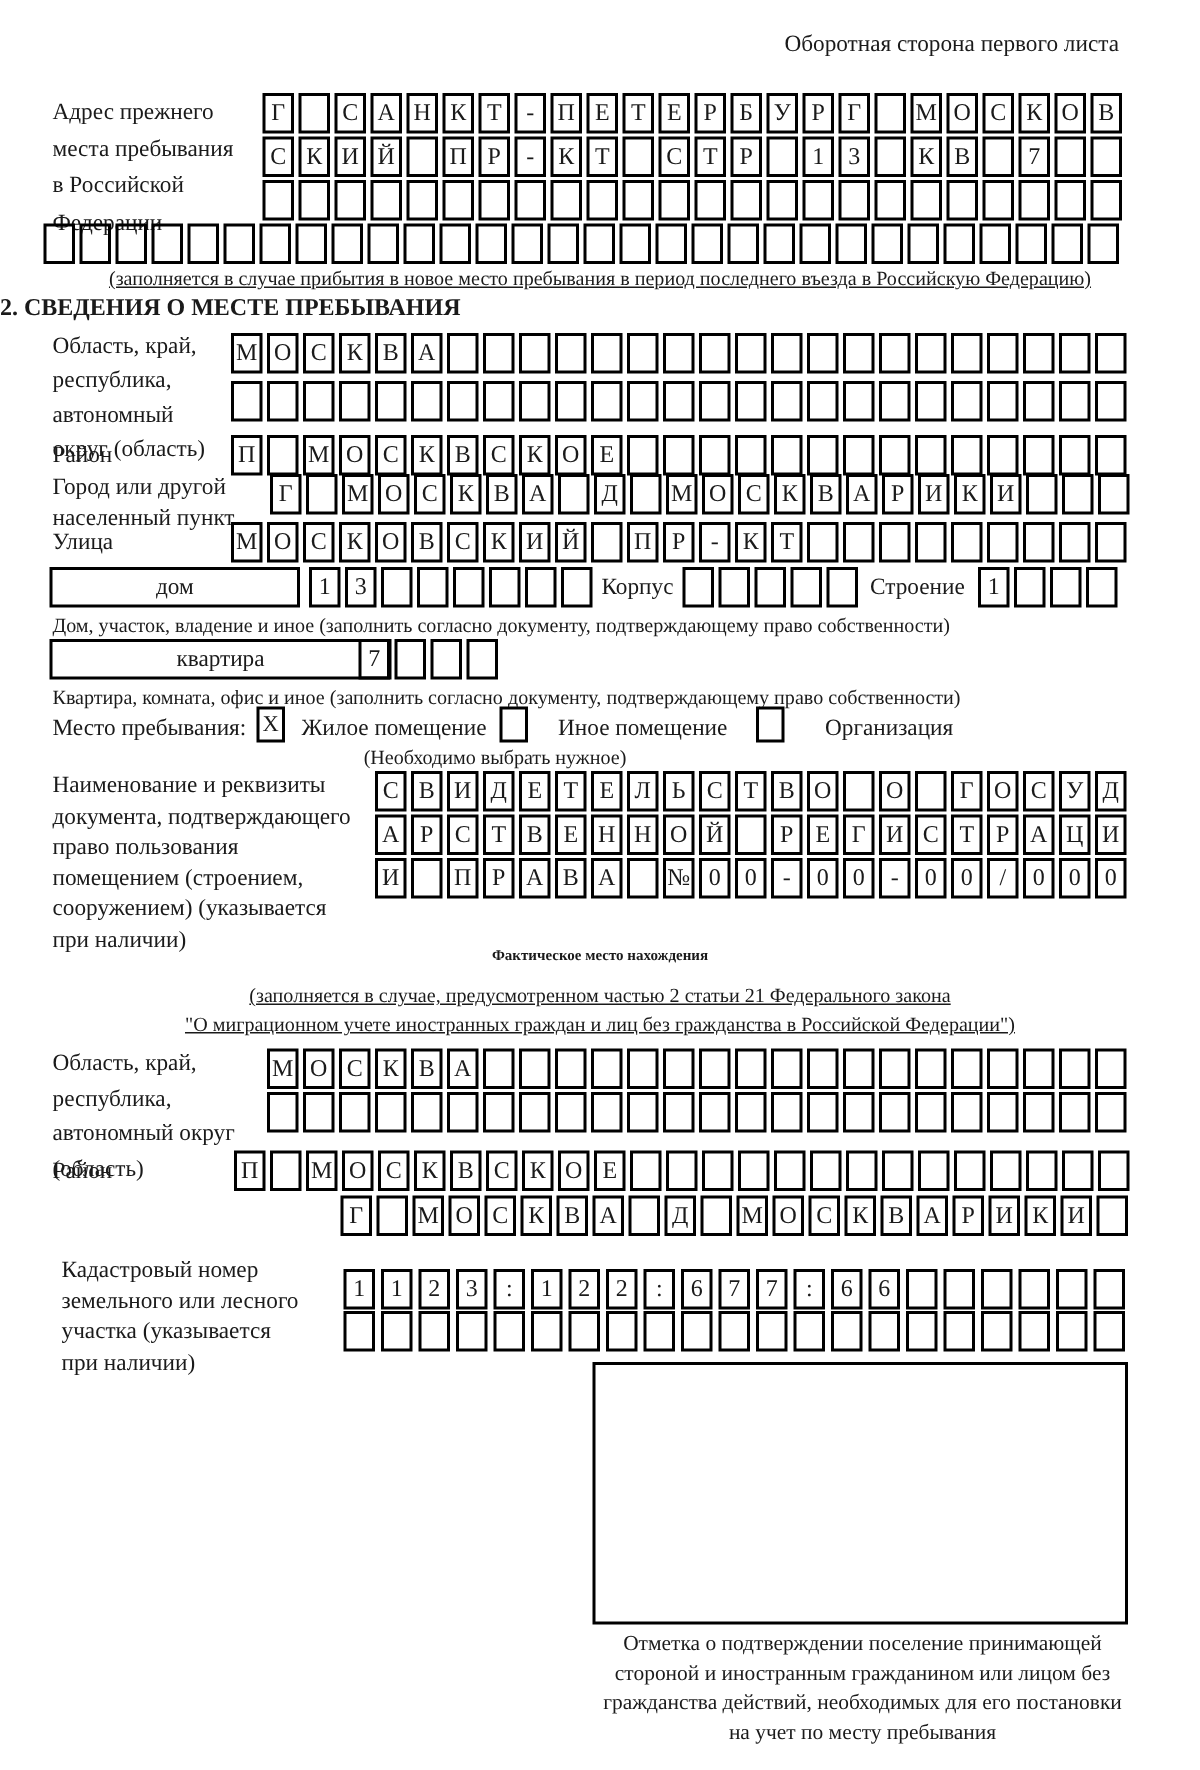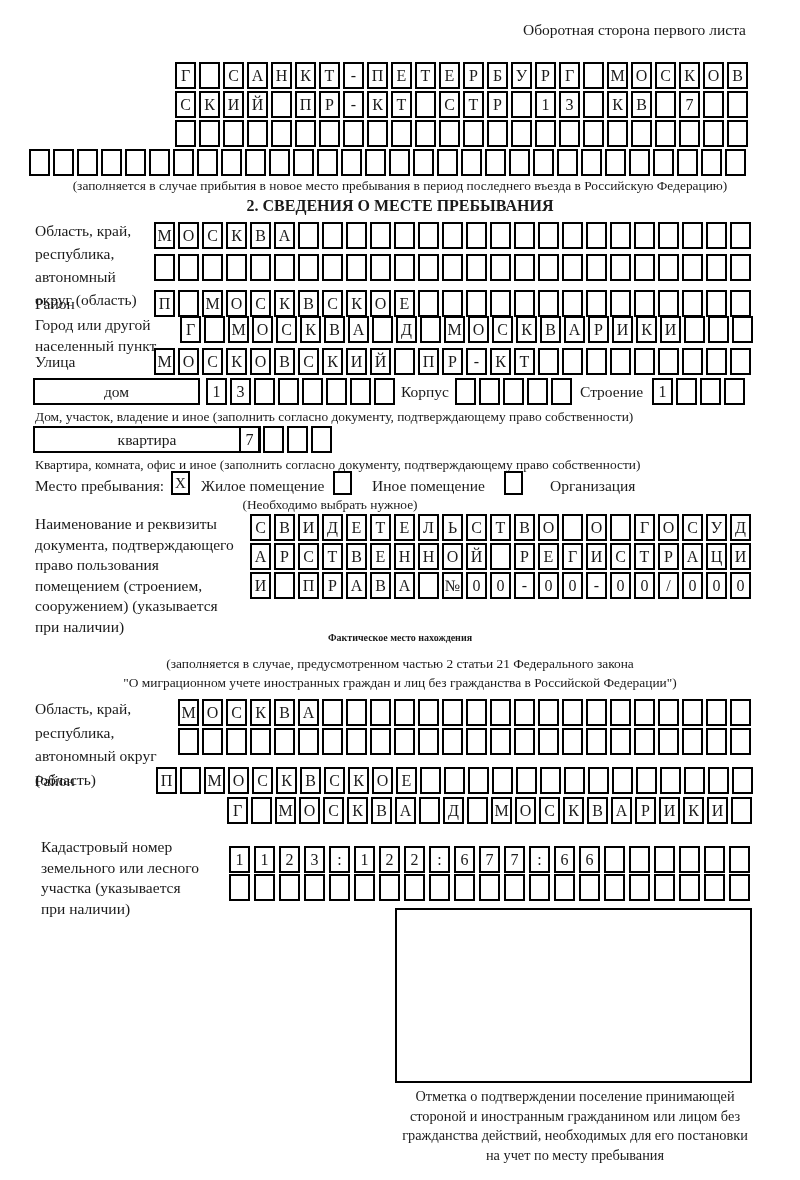--- a/index.html
+++ b/index.html
@@ -2,44 +2,48 @@
 <html><head>
 <meta charset="utf-8">
 <style>
   html,body{margin:0;padding:0;background:#ffffff;}
   .page{position:relative;width:800px;height:1180px;background:#fff;
         font-family:"Liberation Serif","DejaVu Serif",serif;color:#1a1a1a;overflow:hidden;}
   .abs{position:absolute;}
   .lbl{font-size:15.5px;line-height:21px;white-space:pre-line;}
   .lbl.tight{line-height:20.5px;}
   .hdr-note{font-size:15.5px;}
-  .title{width:800px;text-align:center;font-weight:bold;font-size:16px;}
+  .title{width:800px;text-align:left;font-weight:bold;font-size:16px;}
   .subtitle{width:800px;text-align:center;font-weight:bold;font-size:10px;}
   .note{font-size:13.4px;}
-  .note-center{width:800px;text-align:center;font-size:13.4px;}
+  .note-center{width:800px;text-align:center;font-size:13.4px;text-decoration:underline;}
   .boxrow{white-space:nowrap;line-height:0;text-decoration:underline;}
   .cell{display:inline-block;box-sizing:border-box;width:21px;height:27px;border:2px solid #000;
         margin-right:3px;text-align:center;font-size:16px;line-height:23px;vertical-align:top;
         font-family:"Liberation Serif",serif;}
   .p25 .cell{margin-right:4px;}
   .widebox{box-sizing:border-box;height:27px;border:2px solid #000;text-align:center;
            font-size:15.5px;line-height:23px;}
   .inline-lab{font-size:15.5px;line-height:27px;}
   .chk{display:inline-block;box-sizing:border-box;width:19px;height:24px;border:2px solid #000;
        text-align:center;font-size:15px;line-height:20px;}
   .bigbox{box-sizing:border-box;border:2px solid #000;background:#fff;}
   .caption{text-align:center;font-size:14.3px;line-height:19.5px;white-space:pre-line;}
 </style>
 </head>
 <body>
 
 <div class="page">
 
   <div class="abs hdr-note" style="top:21px;right:54px;">Оборотная сторона первого листа</div>
 
+  <div class="abs lbl" style="left:35px;top:63px;width:140px;line-height:24.5px;">Адрес прежнего
+места пребывания
+в Российской
+Федерации</div>
   <div class="abs boxrow" style="left:175px;top:62px;"><span class="cell">Г</span><span class="cell">&nbsp;</span><span class="cell">С</span><span class="cell">А</span><span class="cell">Н</span><span class="cell">К</span><span class="cell">Т</span><span class="cell">-</span><span class="cell">П</span><span class="cell">Е</span><span class="cell">Т</span><span class="cell">Е</span><span class="cell">Р</span><span class="cell">Б</span><span class="cell">У</span><span class="cell">Р</span><span class="cell">Г</span><span class="cell">&nbsp;</span><span class="cell">М</span><span class="cell">О</span><span class="cell">С</span><span class="cell">К</span><span class="cell">О</span><span class="cell">В</span></div>
   <div class="abs boxrow" style="left:175px;top:91px;"><span class="cell">С</span><span class="cell">К</span><span class="cell">И</span><span class="cell">Й</span><span class="cell">&nbsp;</span><span class="cell">П</span><span class="cell">Р</span><span class="cell">-</span><span class="cell">К</span><span class="cell">Т</span><span class="cell">&nbsp;</span><span class="cell">С</span><span class="cell">Т</span><span class="cell">Р</span><span class="cell">&nbsp;</span><span class="cell">1</span><span class="cell">3</span><span class="cell">&nbsp;</span><span class="cell">К</span><span class="cell">В</span><span class="cell">&nbsp;</span><span class="cell">7</span><span class="cell">&nbsp;</span><span class="cell">&nbsp;</span></div>
   <div class="abs boxrow" style="left:175px;top:120px;"><span class="cell">&nbsp;</span><span class="cell">&nbsp;</span><span class="cell">&nbsp;</span><span class="cell">&nbsp;</span><span class="cell">&nbsp;</span><span class="cell">&nbsp;</span><span class="cell">&nbsp;</span><span class="cell">&nbsp;</span><span class="cell">&nbsp;</span><span class="cell">&nbsp;</span><span class="cell">&nbsp;</span><span class="cell">&nbsp;</span><span class="cell">&nbsp;</span><span class="cell">&nbsp;</span><span class="cell">&nbsp;</span><span class="cell">&nbsp;</span><span class="cell">&nbsp;</span><span class="cell">&nbsp;</span><span class="cell">&nbsp;</span><span class="cell">&nbsp;</span><span class="cell">&nbsp;</span><span class="cell">&nbsp;</span><span class="cell">&nbsp;</span><span class="cell">&nbsp;</span></div>
   <div class="abs boxrow" style="left:29px;top:149px;"><span class="cell">&nbsp;</span><span class="cell">&nbsp;</span><span class="cell">&nbsp;</span><span class="cell">&nbsp;</span><span class="cell">&nbsp;</span><span class="cell">&nbsp;</span><span class="cell">&nbsp;</span><span class="cell">&nbsp;</span><span class="cell">&nbsp;</span><span class="cell">&nbsp;</span><span class="cell">&nbsp;</span><span class="cell">&nbsp;</span><span class="cell">&nbsp;</span><span class="cell">&nbsp;</span><span class="cell">&nbsp;</span><span class="cell">&nbsp;</span><span class="cell">&nbsp;</span><span class="cell">&nbsp;</span><span class="cell">&nbsp;</span><span class="cell">&nbsp;</span><span class="cell">&nbsp;</span><span class="cell">&nbsp;</span><span class="cell">&nbsp;</span><span class="cell">&nbsp;</span><span class="cell">&nbsp;</span><span class="cell">&nbsp;</span><span class="cell">&nbsp;</span><span class="cell">&nbsp;</span><span class="cell">&nbsp;</span><span class="cell">&nbsp;</span></div>
   <div class="abs note-center" style="left:0;top:178px;">(заполняется в случае прибытия в новое место пребывания в период последнего въезда в Российскую Федерацию)</div>
 
   <div class="abs title" style="left:0;top:197px;">2. СВЕДЕНИЯ О МЕСТЕ ПРЕБЫВАНИЯ</div>
 
   <div class="abs lbl" style="left:35px;top:219px;width:135px;line-height:23px;">Область, край,
 республика,

